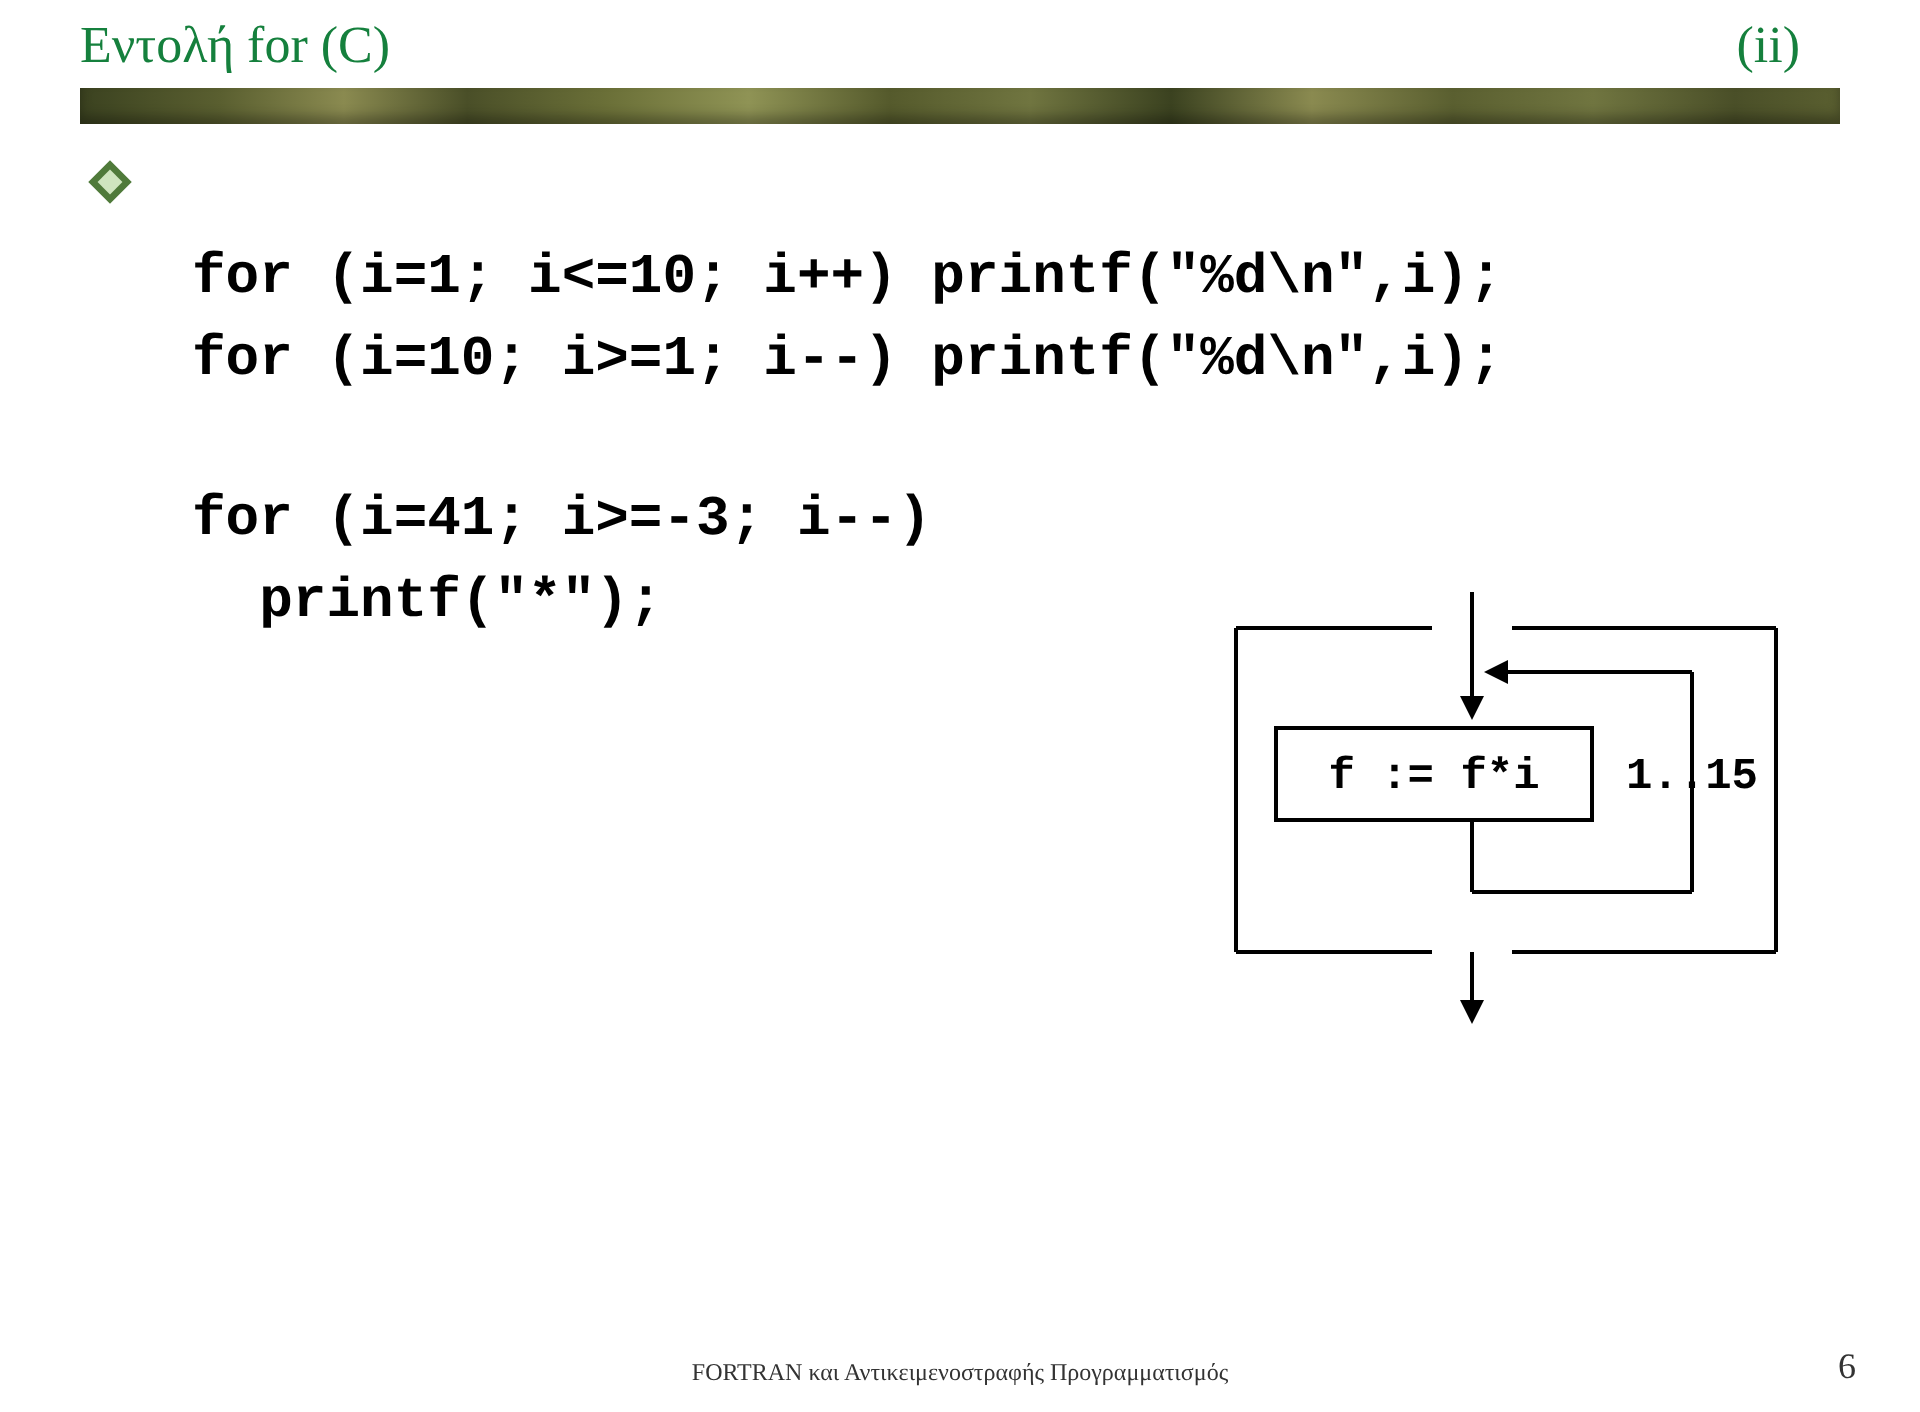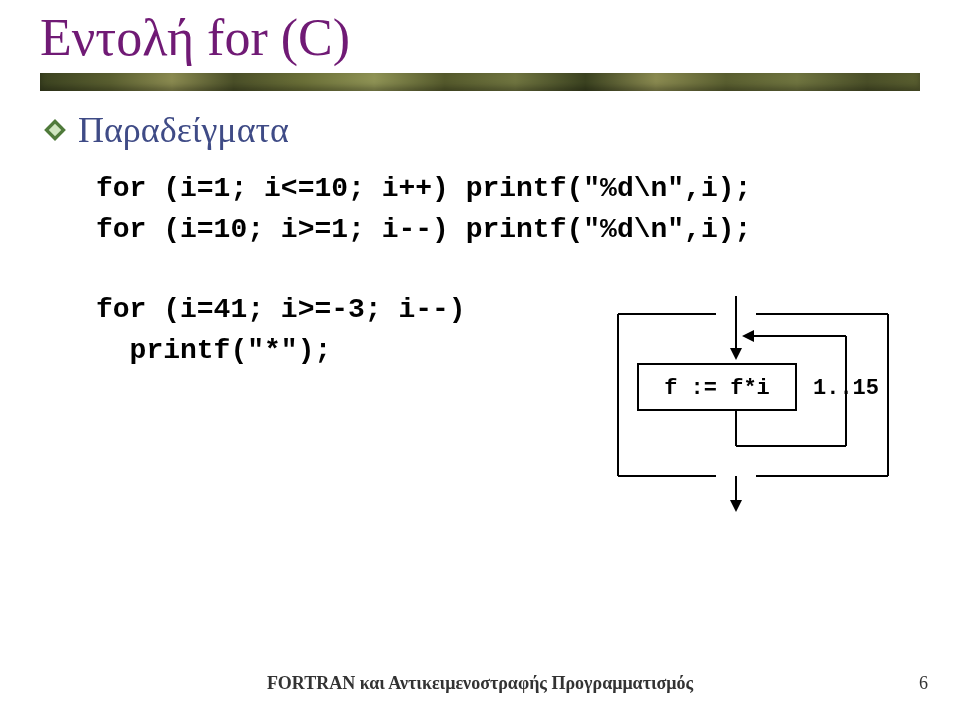--- a/index.html
+++ b/index.html
@@ -20,22 +20,22 @@
     height: 100%;
     position: relative;
   }
   .title-row {
     display: flex;
     justify-content: space-between;
     align-items: baseline;
     margin-bottom: 6px;
   }
   .title, .title-right {
-    font-size: 52px;
-    color: #701a75;
+    font-size: 26px;
+    color: #15803d;
     font-family: "Times New Roman", Times, serif;
   }
   .title-right {
     padding-right: 20px;
   }
   .divider {
     height: 18px;
     background: linear-gradient(90deg,
       #3b4220 0%, #5a5f30 8%, #8a8a50 15%, #4a4f28 22%,
       #6b7038 30%, #8f9355 38%, #555a2c 46%, #707540 54%,
@@ -75,49 +75,48 @@
     top: 296px;
     width: 290px;
     height: 220px;
   }
   .footer {
     position: absolute;
     bottom: 12px;
     left: 0;
     width: 960px;
     text-align: center;
-    font-size: 18px;
+    font-size: 12px;
     color: #333;
-    font-weight: bold;
   }
   .pagenum {
     position: absolute;
     bottom: 12px;
     right: 32px;
     font-size: 18px;
     color: #333;
   }
 </style>
 </head>
 <body>
 
 <div class="slide">
 
   <div class="title-row">
     <div class="title">Εντολή for (C)</div>
+    <div class="title-right">(ii)</div>
   </div>
 
   <div class="divider"></div>
 
   <div class="bullet-row">
     <svg class="bullet-icon" viewBox="0 0 20 20">
       <rect x="3" y="3" width="14" height="14" fill="#4f7a3a" transform="rotate(45 10 10)"></rect>
       <rect x="6" y="6" width="8" height="8" fill="#cfe5bf" transform="rotate(45 10 10)"></rect>
     </svg>
-    <span class="bullet-text">Παραδείγματα</span>
   </div>
 
   <div class="code block1"><span>for (i=1; i&lt;=10; i++) printf("%d\n",i);</span>
 <span>for (i=10; i&gt;=1; i--) printf("%d\n",i);</span></div>
 
   <div class="code block2"><span>for (i=41; i&gt;=-3; i--)</span>
 <span>  printf("*");</span></div>
 
 
   <svg class="diagram" viewBox="0 0 290 220">

